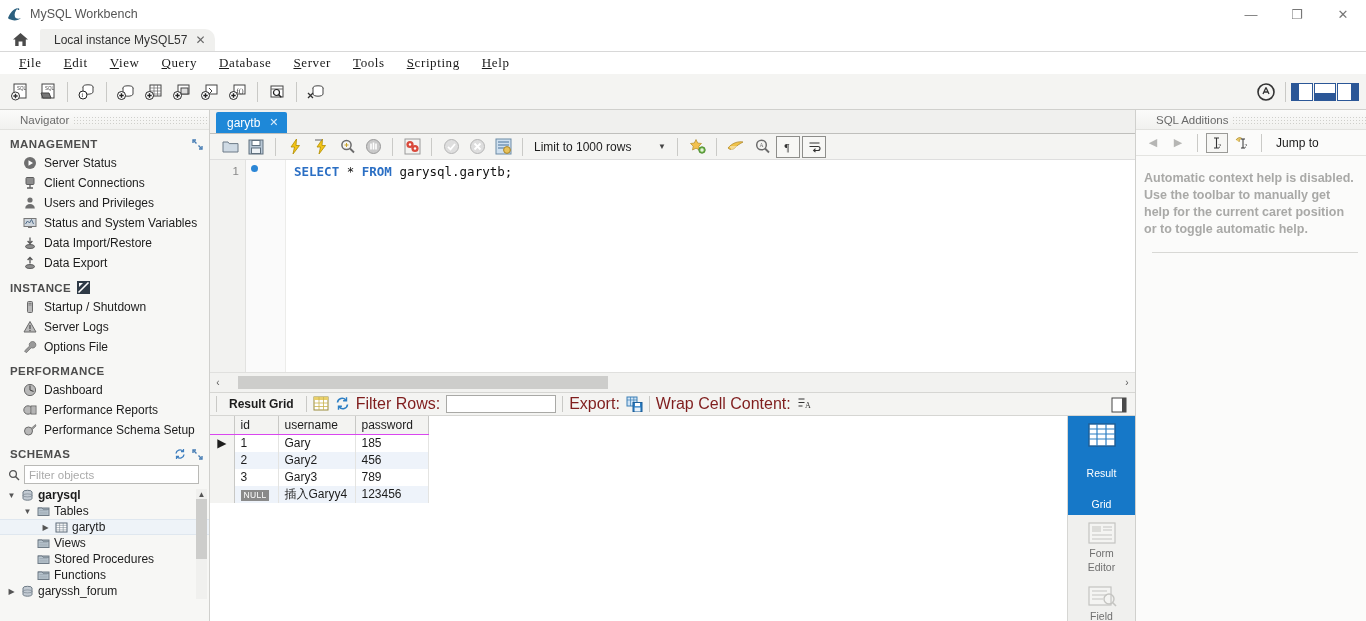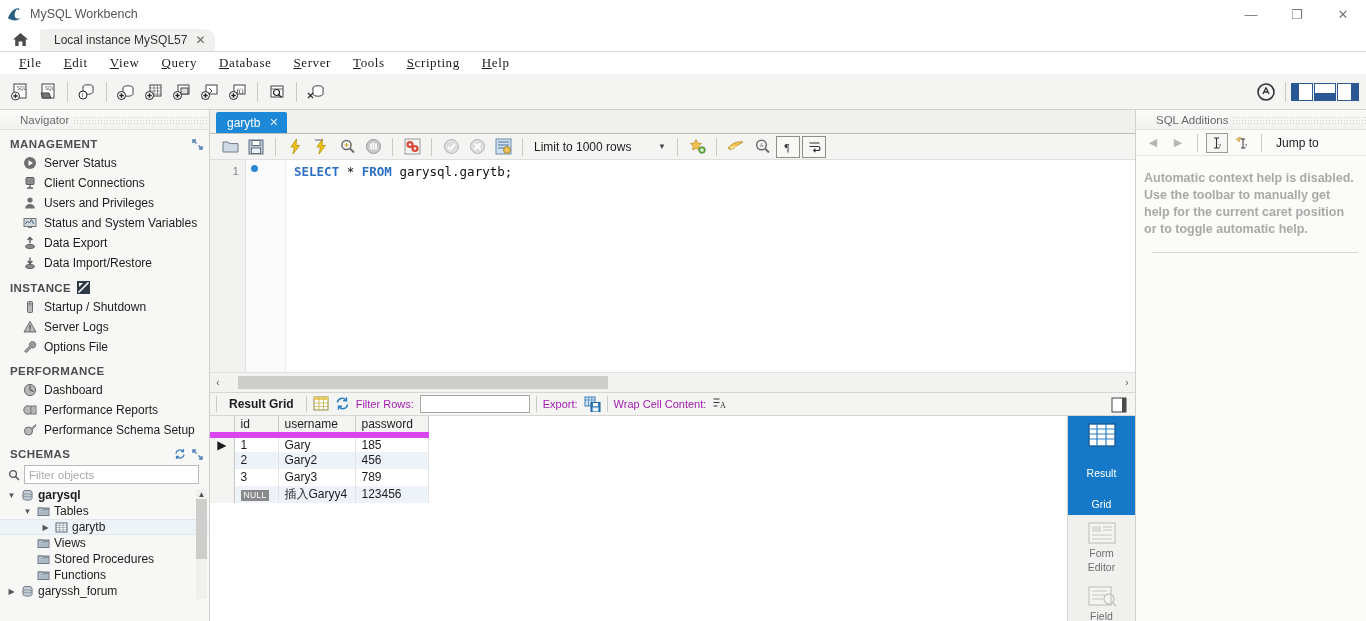--- a/index.html
+++ b/index.html
@@ -145,30 +145,30 @@
               color: #5a5a5a; font-size: 10px; }
   #ed-track { flex: 1; height: 13px; background: #f2f2f0; position: relative; }
   #ed-thumb { position: absolute; left: 12px; top: 0; width: 370px; height: 13px; background: #cdcdcb; }
 
   
   #result-toolbar { height: 24px; display: flex; align-items: center; gap: 6px;
                     background: #f4f4f2; border-top: 1px solid #d6d6d3;
                     border-bottom: 1px solid #d6d6d3; padding-left: 6px; position: relative; }
   #rt-title { font-size: 12px; font-weight: bold; color: #1c1c1c; padding: 0 6px; }
   .rsep { width: 1px; height: 16px; background: #c9c9c6; }
-  .rlabel { font-size: 11px; color: #a21caf; }
+  .rlabel { font-size: 16px; color: #7f1d1d; }
   #filterrows { width: 110px; height: 18px; border: 1px solid #a9a9a6; background: #fff; }
   #rt-right { position: absolute; right: 0; top: 0; height: 24px; display: flex; align-items: center; }
 
   
   #gridwrap { flex: 1; display: flex; min-height: 0; }
   #grid { flex: 1; background: #fff; overflow: hidden; }
   table.rg { border-collapse: collapse; font-size: 12px; }
   table.rg th {
-    height: 19px; background: #f3f3f1; border-right: 1px solid #c8c8c5; border-bottom: 6px solid #d946ef;
+    height: 19px; background: #f3f3f1; border-right: 1px solid #c8c8c5; border-bottom: 1px solid #d946ef;
     font-weight: normal; text-align: left; padding: 0 6px; color: #1c1c1c;
   }
   table.rg th.corner { width: 24px; padding: 0; }
   table.rg td { height: 17px; border-right: 1px solid #e4e4e2; padding: 0 6px; color: #1c1c1c; white-space: nowrap; }
   table.rg td.rowhdr { width: 24px; background: #f3f3f1; border-right: 1px solid #c8c8c5; text-align: center; padding: 0; }
   tr.alt td { background: #eef3fa; }
   .nullbadge { display: inline-block; background: #8a8a8a; color: #fff; font-size: 8.5px;
                padding: 1px 3px; line-height: 9px; letter-spacing: .3px; }
 
   
@@ -395,34 +395,34 @@
               <rect x="1" y="2.5" width="12" height="8" fill="#cfd6dd" stroke="#777"></rect>
               <path d="M2.5 8l2-3 2 2 2-3.5 2 4.5" stroke="#4e6a86" fill="none" stroke-width="1"></path>
               <path d="M5 11.5h4" stroke="#777"></path>
             </svg>
         </span>
         <span>Status and System Variables</span>
       </div>
       <div class="nav-row">
         <span class="nav-ico">
           <svg width="14" height="14" viewBox="0 0 14 14">
+              <path d="M7 7.5v-6M4.6 5l2.4 2.5L9.4 5" stroke="#555" stroke-width="1.3" fill="none"></path>
+              <ellipse cx="7" cy="10.5" rx="4.5" ry="2" fill="#8d8d8d" stroke="#5d5d5d"></ellipse>
+            </svg>
+        </span>
+        <span>Data Import/Restore</span>
+      </div>
+      <div class="nav-row">
+        <span class="nav-ico">
+          <svg width="14" height="14" viewBox="0 0 14 14">
               <path d="M7 1.5v6M4.6 4l2.4-2.5L9.4 4" stroke="#555" stroke-width="1.3" fill="none"></path>
               <ellipse cx="7" cy="10.5" rx="4.5" ry="2" fill="#8d8d8d" stroke="#5d5d5d"></ellipse>
             </svg>
         </span>
         <span>Data Export</span>
-      </div>
-      <div class="nav-row">
-        <span class="nav-ico">
-          <svg width="14" height="14" viewBox="0 0 14 14">
-              <path d="M7 7.5v-6M4.6 5l2.4 2.5L9.4 5" stroke="#555" stroke-width="1.3" fill="none"></path>
-              <ellipse cx="7" cy="10.5" rx="4.5" ry="2" fill="#8d8d8d" stroke="#5d5d5d"></ellipse>
-            </svg>
-        </span>
-        <span>Data Import/Restore</span>
       </div>
 
       <div class="nav-section">
         <span>INSTANCE</span>
         <span style="margin-left:6px;">
           <svg width="13" height="13" viewBox="0 0 13 13">
               <rect x="0" y="0" width="13" height="13" fill="#2f3a46"></rect>
               <path d="M1.5 11.5 L11.5 1.5" stroke="#fff" stroke-width="1.6"></path>
               <path d="M2 2 L6 2 L2 6 Z" fill="#fff"></path>
             </svg>

